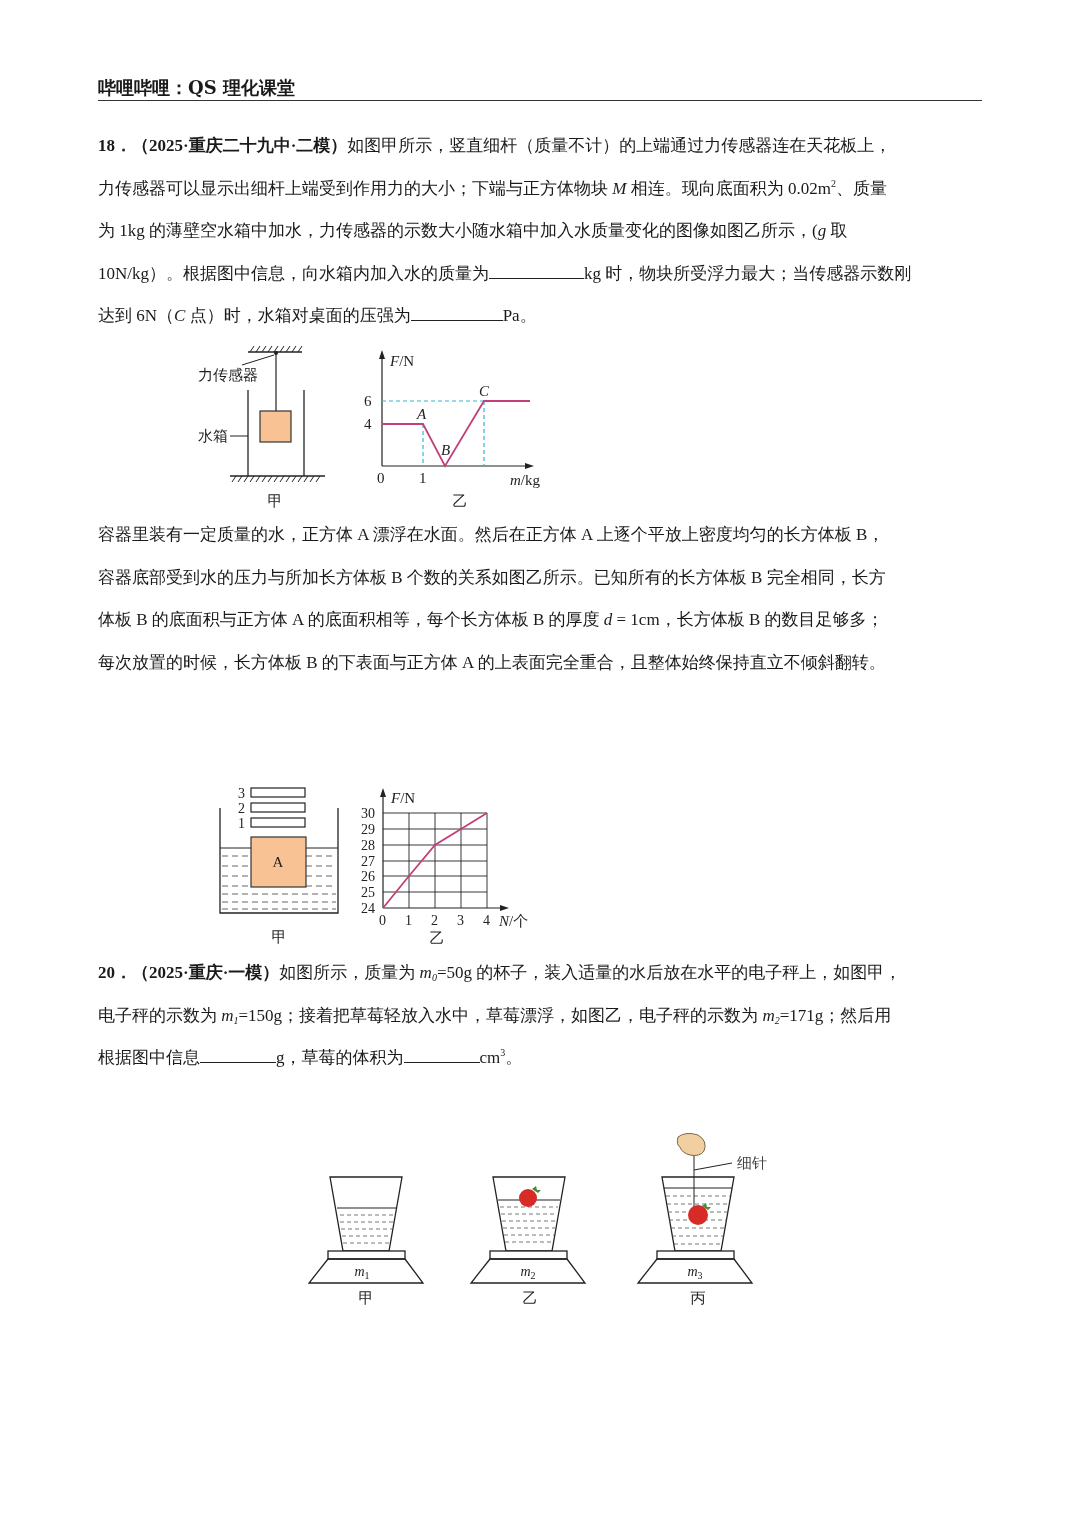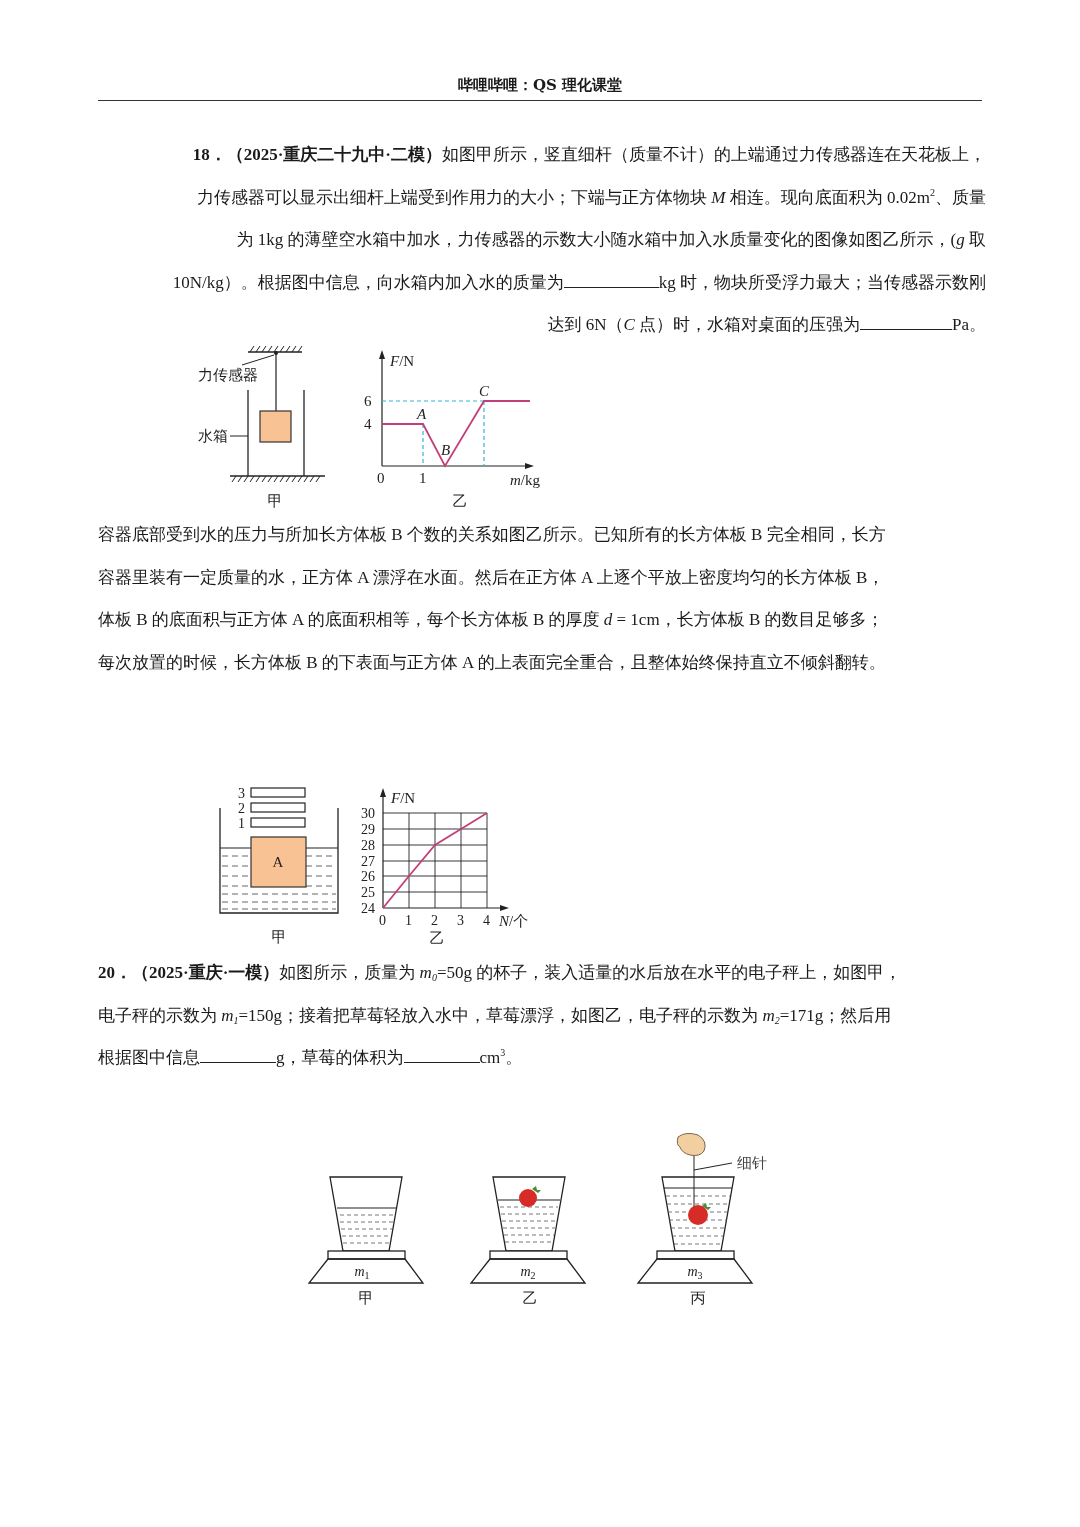--- a/index.html
+++ b/index.html
@@ -1,39 +1,39 @@
 <!DOCTYPE html>
 <html><head>
 <meta charset="utf-8">
 <style>
   html, body { margin: 0; padding: 0; background: #ffffff; }
   body { width: 1080px; height: 1527px; position: relative; overflow: hidden;
          font-family: "DejaVu Serif", "Liberation Serif", serif; color: #1a1a1a; }
-  .header { position: absolute; left: 98px; top: 76px; width: 884px; text-align: center;
-            font-size: 15px; font-weight: bold; }
+  .header { position: absolute; left: 98px; top: 76px; width: 884px; text-align: left;
+            font-size: 18px; font-weight: bold; }
   .header-rule { position: absolute; left: 98px; top: 100px; width: 884px; height: 0;
                  border-top: 1.5px solid #333; }
   .para { position: absolute; left: 98px; width: 888px; font-size: 17px; line-height: 42.5px;
           font-family: "Liberation Serif", "DejaVu Serif", serif; }
   .para .qnum { font-weight: bold; }
   .para .src { font-weight: bold; }
   .blank { display: inline-block; border-bottom: 1.3px solid #222; height: 18px; vertical-align: baseline; }
   .it { font-style: italic; }
   sup { font-size: 10px; vertical-align: 7px; line-height: 0; }
   sub { font-size: 10px; vertical-align: -3px; line-height: 0; }
   svg text { font-family: "Liberation Serif", "DejaVu Serif", serif; }
   .fig { position: absolute; }
 </style>
 </head>
 <body>
 
 <div class="header">哔哩哔哩：QS 理化课堂</div>
 <div class="header-rule"></div>
 
-<div class="para" style="top:134px;text-align:right;">
+<div class="para" style="top:125px;">
   <div><span class="qnum">18．</span><span class="src">（2025·重庆二十九中·二模）</span><span>如图甲所示，竖直细杆（质量不计）的上端通过力传感器连在天花板上，</span></div>
   <div><span>力传感器可以显示出细杆上端受到作用力的大小；下端与正方体物块 </span><span class="it">M</span><span> 相连。现向底面积为 0.02m</span><sup>2</sup><span>、质量</span></div>
   <div><span>为 1kg 的薄壁空水箱中加水，力传感器的示数大小随水箱中加入水质量变化的图像如图乙所示，(</span><span class="it">g</span><span> 取</span></div>
   <div><span>10N/kg）。根据图中信息，向水箱内加入水的质量为</span><span class="blank" style="width:95px;"></span><span>kg 时，物块所受浮力最大；当传感器示数刚</span></div>
   <div><span>达到 6N（</span><span class="it">C</span><span> 点）时，水箱对桌面的压强为</span><span class="blank" style="width:92px;"></span><span>Pa。</span></div>
 </div>
 
 <svg class="fig" style="left:190px; top:340px;" width="170" height="175">
 
   <line x1="58" y1="12" x2="112" y2="12" stroke="#222" stroke-width="1.5"></line>
@@ -101,22 +101,22 @@
   <text x="4" y="89" font-size="15" fill="#222">4</text>
   <text x="17" y="143" font-size="15" fill="#222">0</text>
   <text x="59" y="143" font-size="15" fill="#222">1</text>
   <text x="57" y="79" font-size="15" font-style="italic" fill="#222">A</text>
   <text x="81" y="115" font-size="15" font-style="italic" fill="#222">B</text>
   <text x="119" y="56" font-size="15" font-style="italic" fill="#222">C</text>
   <text x="100" y="166" font-size="15" fill="#222" text-anchor="middle">乙</text>
 </svg>
 
 <div class="para" style="top:514px;">
+  <div>容器里装有一定质量的水，正方体 A 漂浮在水面。然后在正方体 A 上逐个平放上密度均匀的长方体板 B，</div>
   <div>容器底部受到水的压力与所加长方体板 B 个数的关系如图乙所示。已知所有的长方体板 B 完全相同，长方</div>
-  <div>容器里装有一定质量的水，正方体 A 漂浮在水面。然后在正方体 A 上逐个平放上密度均匀的长方体板 B，</div>
   <div><span>体板 B 的底面积与正方体 A 的底面积相等，每个长方体板 B 的厚度 </span><span class="it">d</span><span> = 1cm，长方体板 B 的数目足够多；</span></div>
   <div>每次放置的时候，长方体板 B 的下表面与正方体 A 的上表面完全重合，且整体始终保持直立不倾斜翻转。</div>
 </div>
 
 <svg class="fig" style="left:200px; top:780px;" width="160" height="170">
 
   <g stroke="#222" stroke-width="1.2" fill="#fff">
     <rect x="51" y="8" width="54" height="9"></rect>
     <rect x="51" y="23" width="54" height="9"></rect>
     <rect x="51" y="38" width="54" height="9"></rect>

